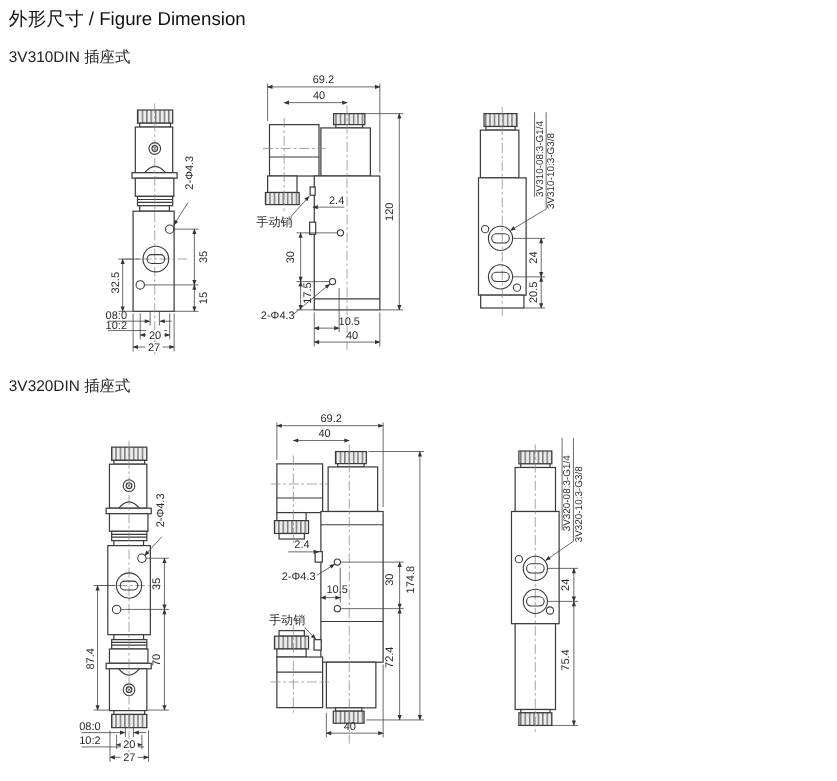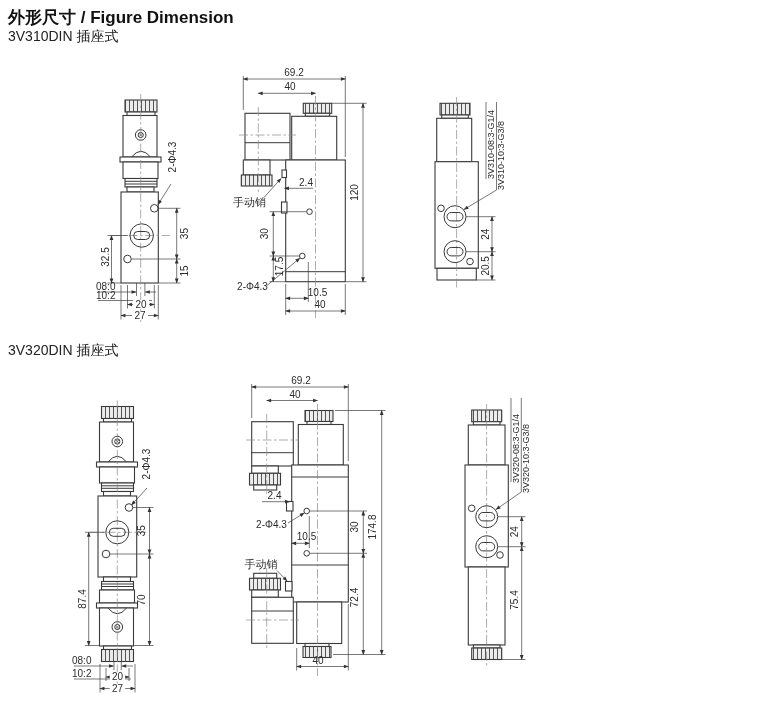--- a/index.html
+++ b/index.html
@@ -1,20 +1,20 @@
 <!DOCTYPE html>
 <html><head>
 <meta charset="utf-8">
 <style>
   html,body{margin:0;padding:0;background:#fff;}
   .page{position:relative;width:761px;height:710px;background:#fff;overflow:hidden;
         font-family:"Liberation Sans","DejaVu Sans",sans-serif;}
-  .title{position:absolute;left:8px;top:6px;font-size:17px;font-weight:bold;color:#111;text-align:right;}
+  .title{position:absolute;left:8px;top:6px;font-size:17px;font-weight:normal;color:#111;text-align:right;}
   .sec{position:absolute;left:8px;font-size:14px;color:#222;}
-  .sec1{top:28px;text-align:center;} .sec2{top:342px;}
+  .sec1{top:43px;text-align:center;} .sec2{top:342px;}
   svg{position:absolute;left:0;top:0;}
   .ol{fill:#fff;stroke:#3a3a3a;stroke-width:1.1;}
   .ol2{fill:none;stroke:#3a3a3a;stroke-width:1;}
   .knurl{fill:url(#kn);stroke:#3a3a3a;stroke-width:1.1;}
   .thin{stroke:#3f3f3f;stroke-width:.7;fill:none;}
   .cl{stroke:#8a8a8a;stroke-width:.7;stroke-dasharray:9 2.5 2.5 2.5;fill:none;}
   .dim{font-size:10px;fill:#2b2b2b;text-anchor:middle;}
   .dimL{font-size:10px;fill:#2b2b2b;text-anchor:start;}
   .mdl{font-size:9px;fill:#2b2b2b;text-anchor:start;}
   .cjk{font-size:11px;fill:#2b2b2b;text-anchor:middle;}

